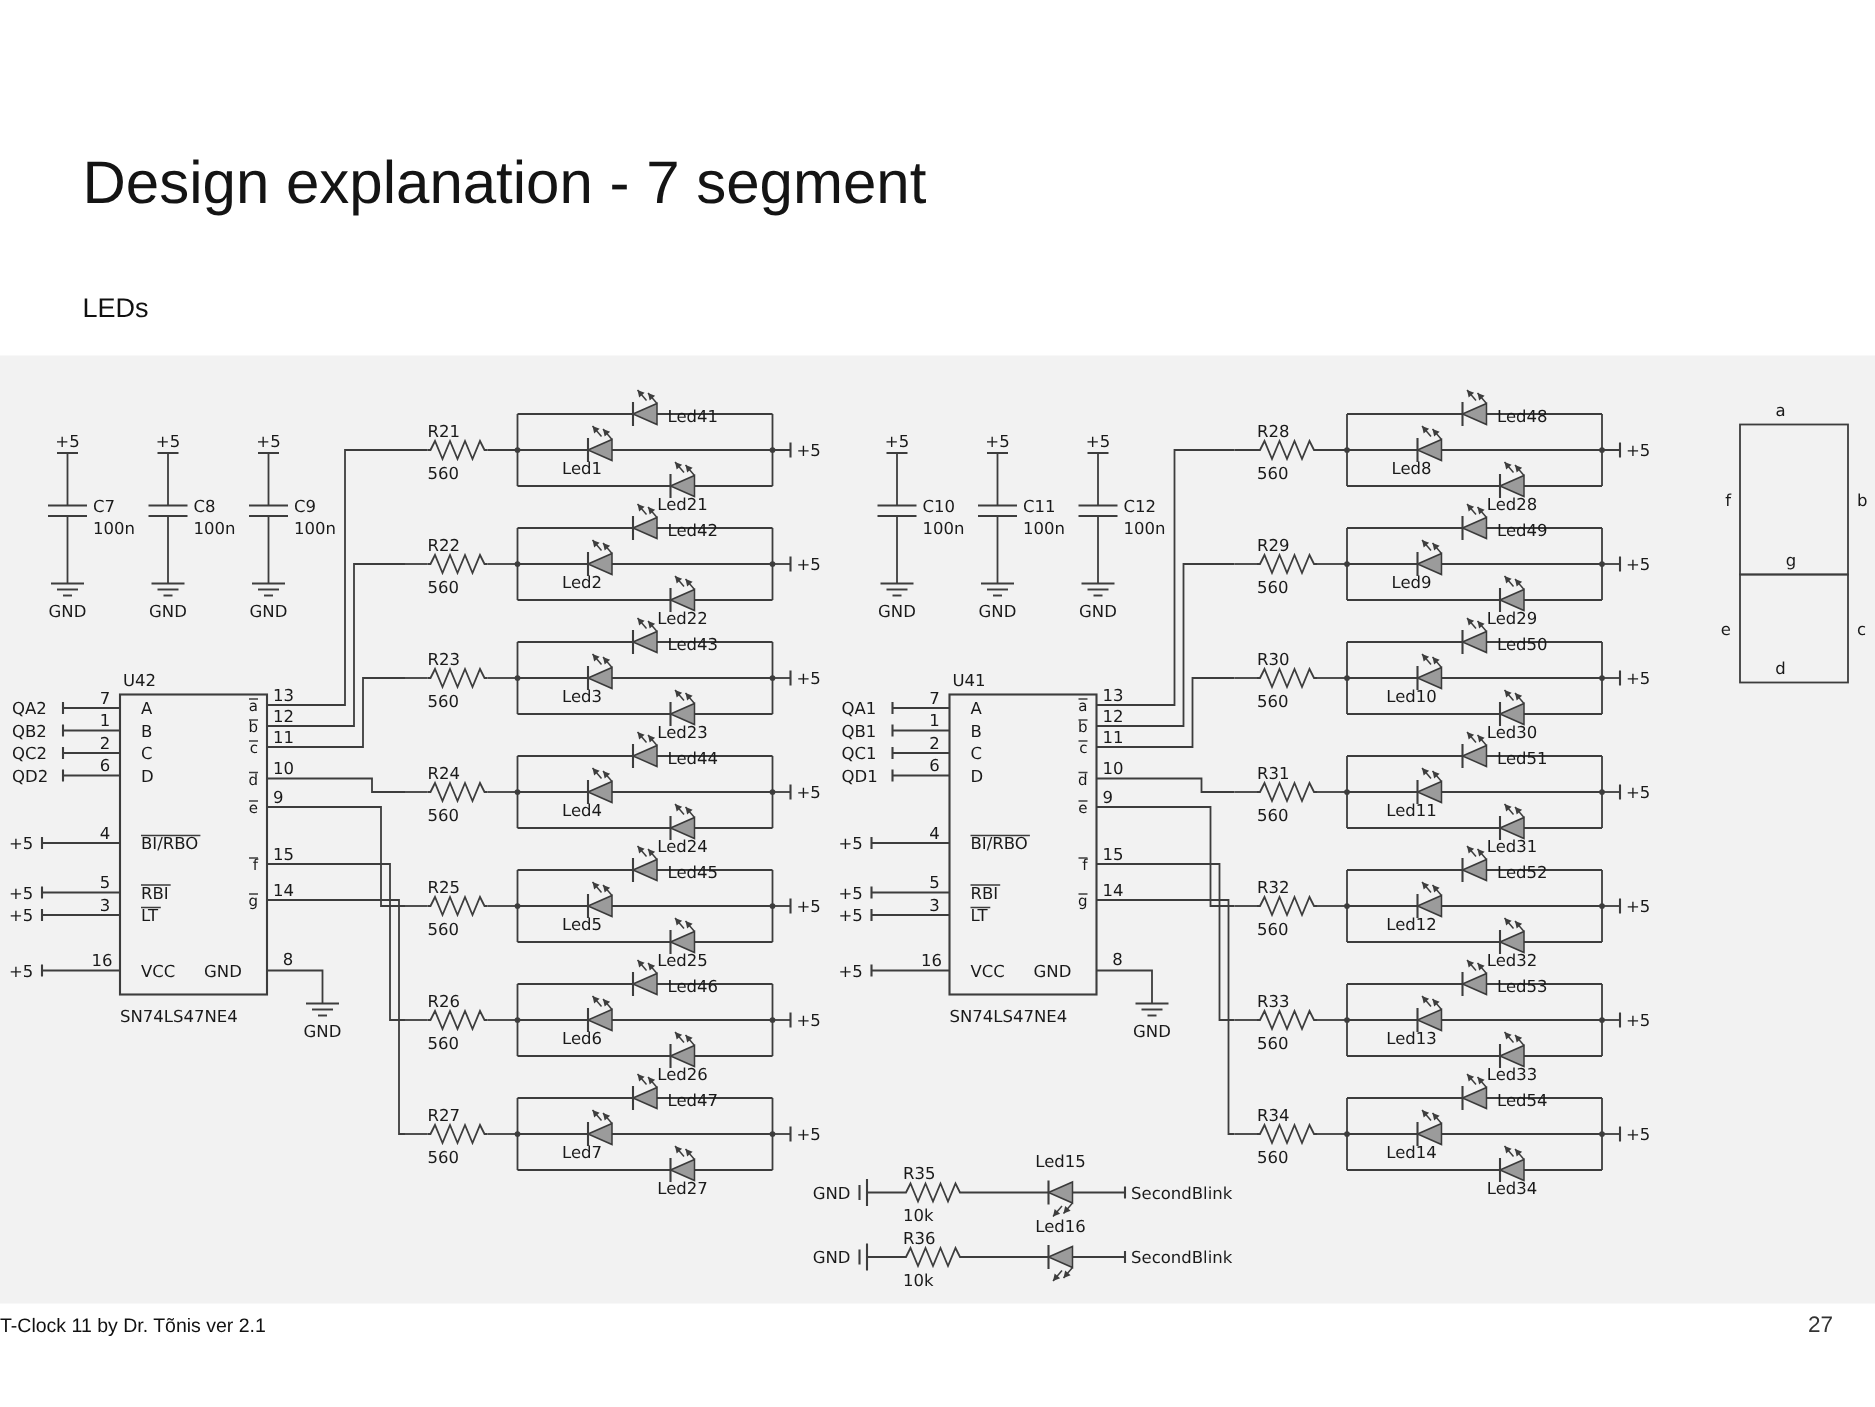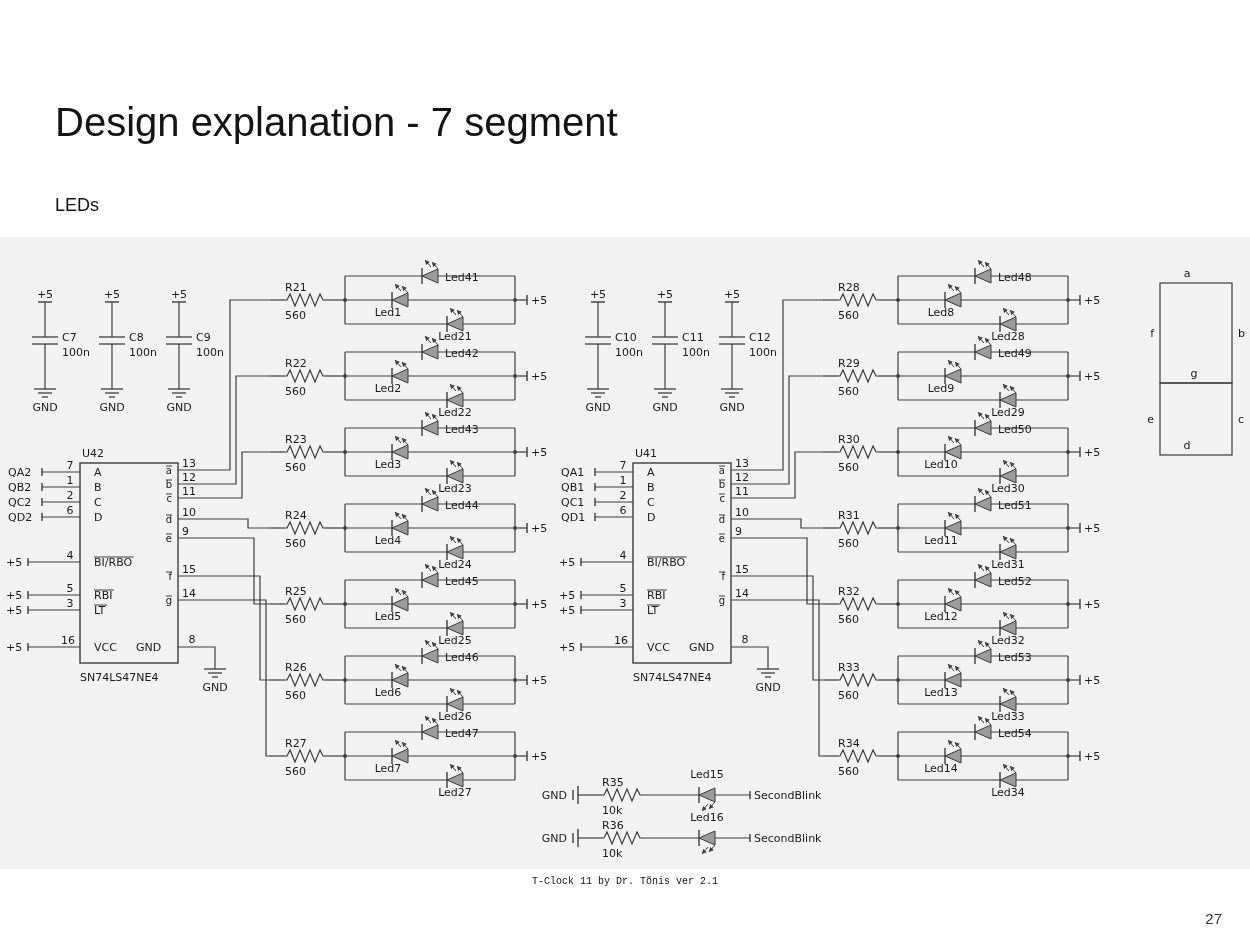--- a/index.html
+++ b/index.html
@@ -2,22 +2,22 @@
 <html><head>
 <meta charset="utf-8">
 <style>
   html,body{margin:0;padding:0;background:#ffffff;width:1250px;height:938px;overflow:hidden;
             font-family:"Liberation Sans",sans-serif;}
   .slide{position:relative;width:1250px;height:938px;background:#ffffff;}
   .title{position:absolute;left:55px;top:100px;font-size:40px;color:#141414;font-weight:400;}
   .subtitle{position:absolute;left:55px;top:195px;font-size:18px;color:#111;text-align:center;}
   .schematic{position:absolute;left:0;top:237px;width:1250px;height:632px;background:#f2f2f2;}
   #schematic-svg text{font-family:"DejaVu Sans",sans-serif;}
-  .footer{position:absolute;left:0;top:876px;width:100%;text-align:center;font-size:10px;color:#111;font-family:Liberation Mono, monospace;}
-  .page-number{position:absolute;right:28px;top:910px;font-size:15px;color:#333;}
+  .footer{position:absolute;left:0;top:876px;width:100%;font-size:13px;color:#111;}
+  .page-number{position:absolute;right:28px;top:875px;font-size:15px;color:#333;}
 </style>
 </head>
 <body>
 
 <div class="slide">
   <div class="title">Design explanation - 7 segment</div>
   <div class="subtitle">LEDs</div>
   <div class="schematic">
     <svg id="schematic-svg" width="1250" height="632" viewBox="0 0 1250 632">
         <g>

